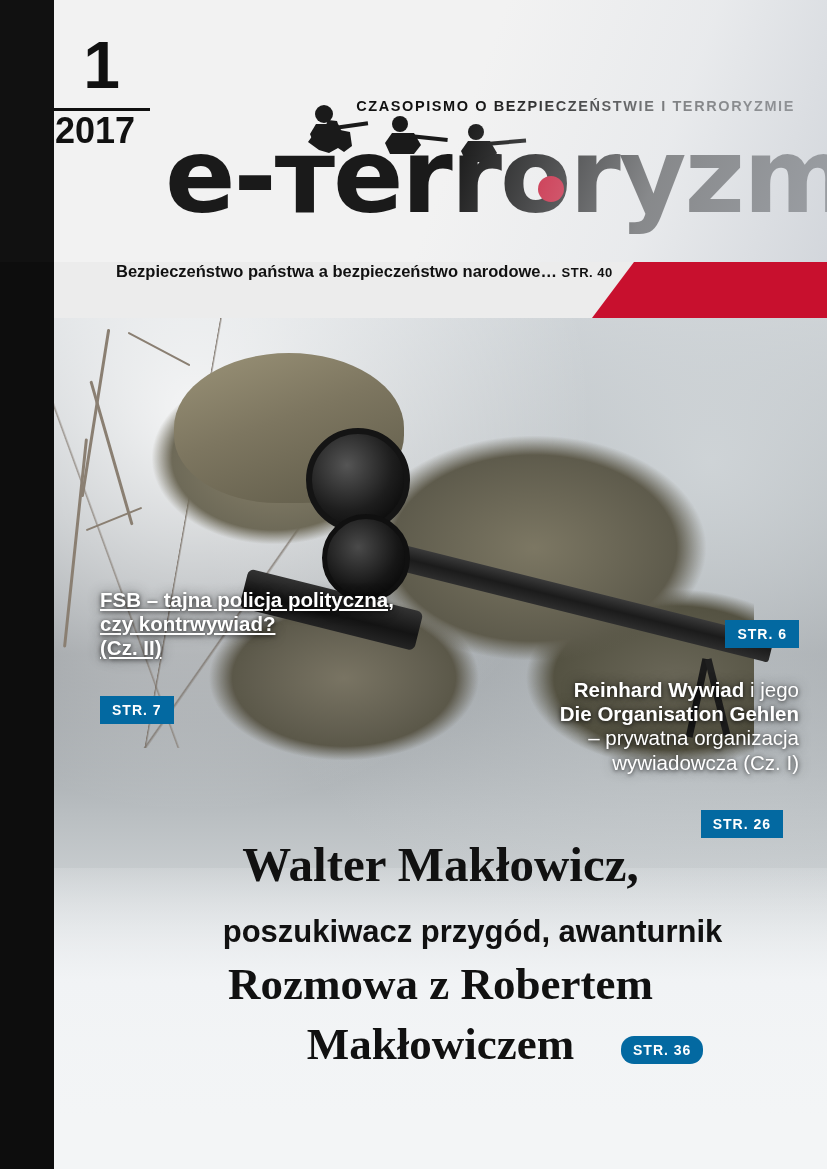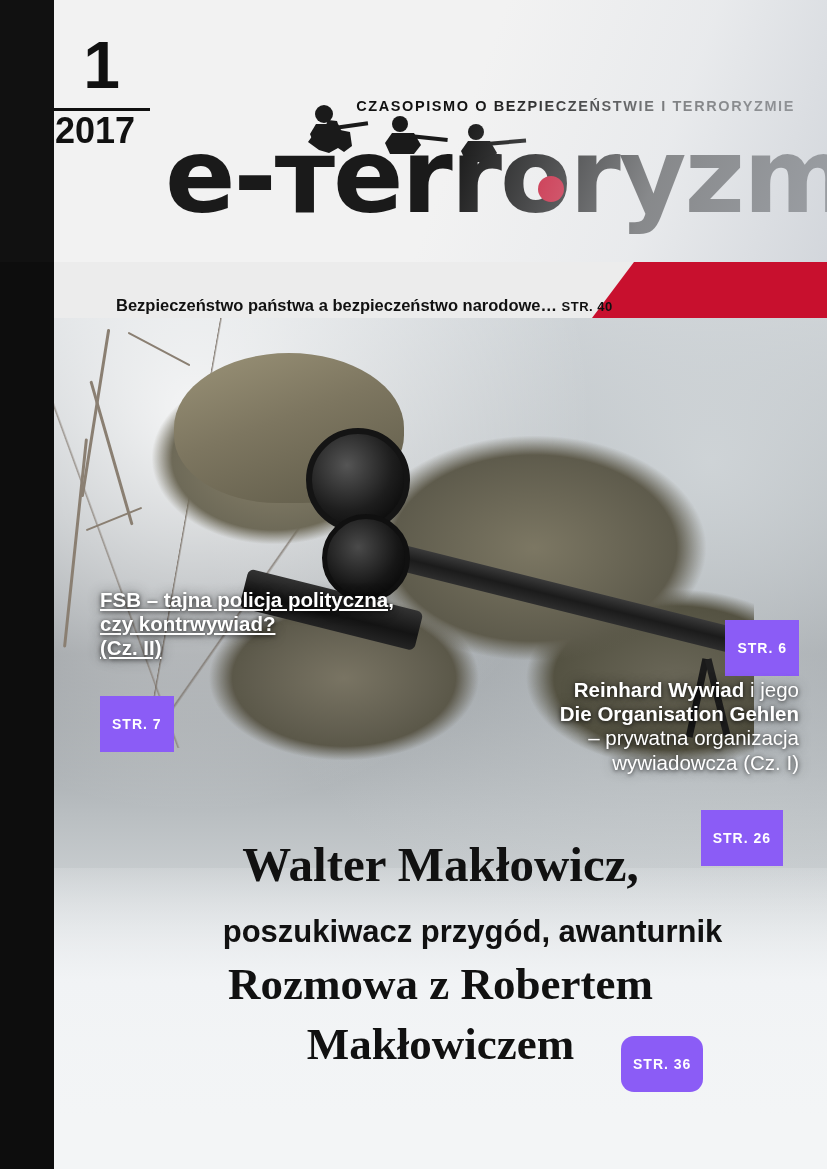--- a/index.html
+++ b/index.html
@@ -82,21 +82,21 @@
   .ribbon-shape{
     position:absolute;left:0;top:0;width:773px;height:56px;
     background:#ececec;
   }
   .ribbon-red{
     position:absolute;right:0;top:0;width:235px;height:56px;
     background:#c8102e;
     clip-path:polygon(42px 0, 235px 0, 235px 56px, 0 56px);
   }
   .ribbon-text{
-    position:absolute;left:62px;top:34px;
+    position:absolute;left:62px;top:0;
     font-size:16.5px;font-weight:bold;color:#111;
   }
   .ribbon-text .pg{font-size:13px;letter-spacing:0.5px;}
 
   
   .photo{
     position:absolute;left:54px;top:318px;width:773px;height:800px;
     overflow:hidden;
     background:#9aa0a4;
   }
@@ -180,23 +180,23 @@
     left:46px;top:270px;width:360px;text-align:left;
     font-size:20.5px;font-weight:bold;text-decoration:underline;
   }
   .cl-gehlen{
     right:28px;top:360px;width:420px;text-align:right;
     font-size:20.5px;font-weight:bold;
   }
   .cl-gehlen .light{font-weight:normal;}
 
   .pgbox{
-    position:absolute;background:#8b5cf6;color:#fff;
+    position:absolute;background:#0369a1;color:#fff;
     font-size:14px;font-weight:bold;letter-spacing:1px;
-    padding:20px 12px;
+    padding:6px 12px;
   }
   .pg-6{right:28px;top:302px;}
   .pg-14{left:46px;top:378px;}
   .pg-26{right:44px;top:492px;}
   .pg-36{left:567px;top:718px;border-radius:13px;}
 
   .bigtitle{
     position:absolute;left:0;width:773px;text-align:center;color:#111;
   }
   .bt1{

